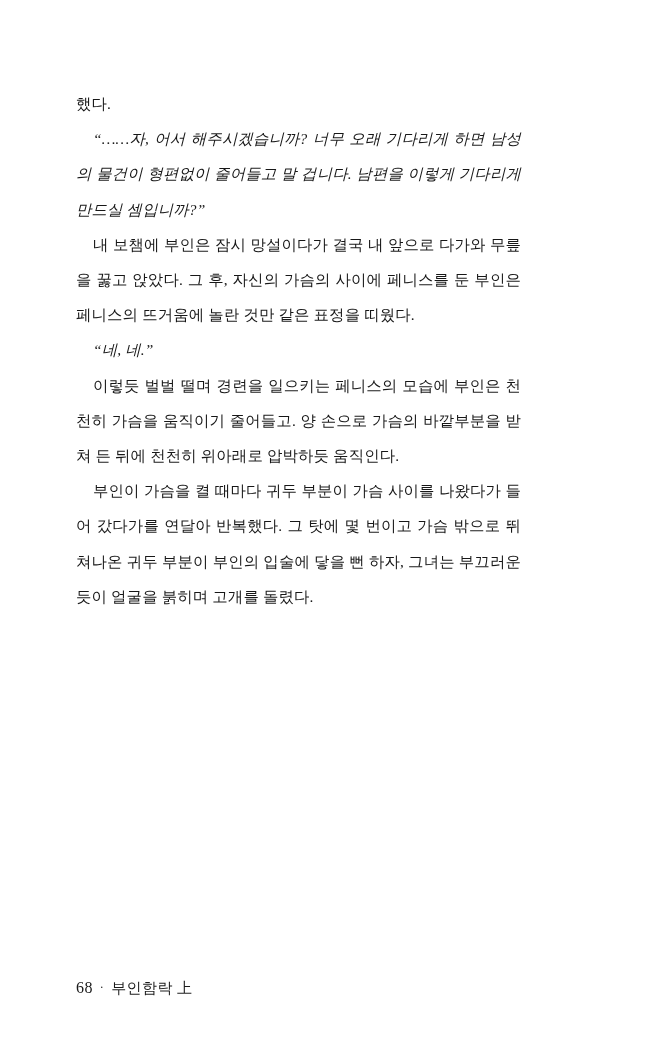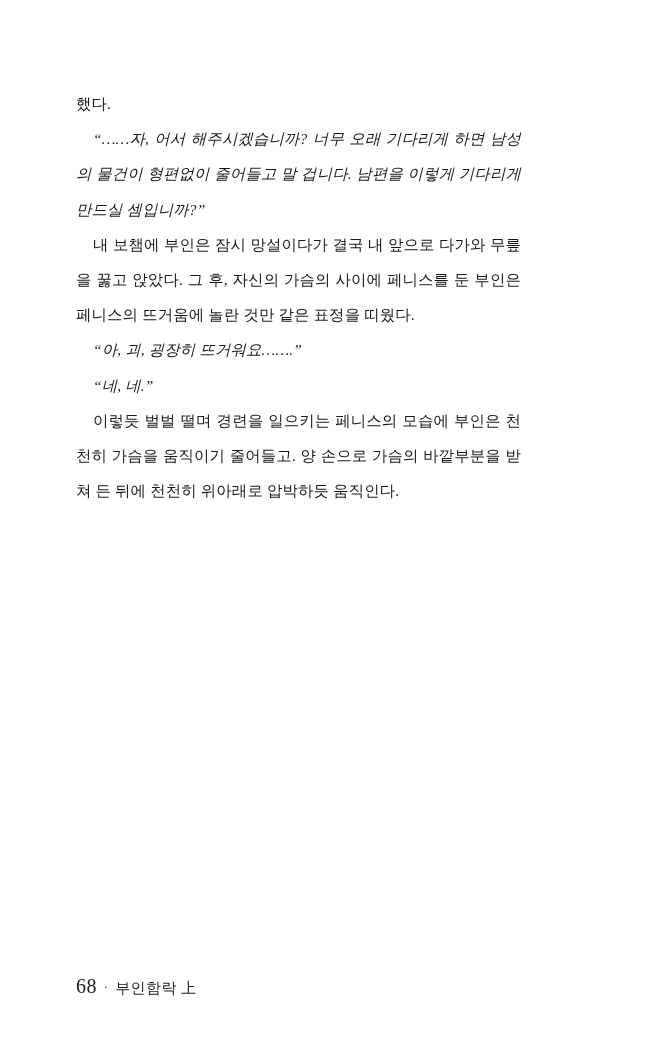--- a/index.html
+++ b/index.html
@@ -46,21 +46,21 @@
     left: 76px;
     bottom: 52px;
     font-size: 14.5px;
     letter-spacing: 0.4px;
     color: #1a1a1a;
     display: flex;
     align-items: baseline;
     gap: 7px;
   }
   .footer .pagenum {
-    font-size: 20px;
+    font-size: 16px;
     text-align: center;
   }
   .footer .sep {
     font-size: 12px;
     position: relative;
     top: -2px;
   }
   .footer .booktitle {
     font-size: 15px;
     text-align: center;
@@ -68,23 +68,23 @@
 </style>
 </head>
 <body>
 
 <div class="page">
 
   <div class="body-text">
     <p class="para noindent">했다.</p>
     <p class="para quote">“……자, 어서 해주시겠습니까? 너무 오래 기다리게 하면 남성의 물건이 형편없이 줄어들고 말 겁니다. 남편을 이렇게 기다리게 만드실 셈입니까?”</p>
     <p class="para">내 보챔에 부인은 잠시 망설이다가 결국 내 앞으로 다가와 무릎을 꿇고 앉았다. 그 후, 자신의 가슴의 사이에 페니스를 둔 부인은 페니스의 뜨거움에 놀란 것만 같은 표정을 띠웠다.</p>
-    <p class="para quote">“아, 괴, 굉장히 뜨거워요…….”</p>
     <p class="para quote">“네, 네.”</p>
     <p class="para">이렇듯 벌벌 떨며 경련을 일으키는 페니스의 모습에 부인은 천천히 가슴을 움직이기 줄어들고. 양 손으로 가슴의 바깥부분을 받쳐 든 뒤에 천천히 위아래로 압박하듯 움직인다.</p>
+    <p class="para">부인이 가슴을 켤 때마다 귀두 부분이 가슴 사이를 나왔다가 들어 갔다가를 연달아 반복했다. 그 탓에 몇 번이고 가슴 밖으로 뛰쳐나온 귀두 부분이 부인의 입술에 닿을 뻔 하자, 그녀는 부끄러운 듯이 얼굴을 붉히며 고개를 돌렸다.</p>
   </div>
 
   <div class="footer">
     <span class="pagenum">68</span>
     <span class="sep">·</span>
     <span class="booktitle">부인함락 上</span>
   </div>
 
 </div>
 

